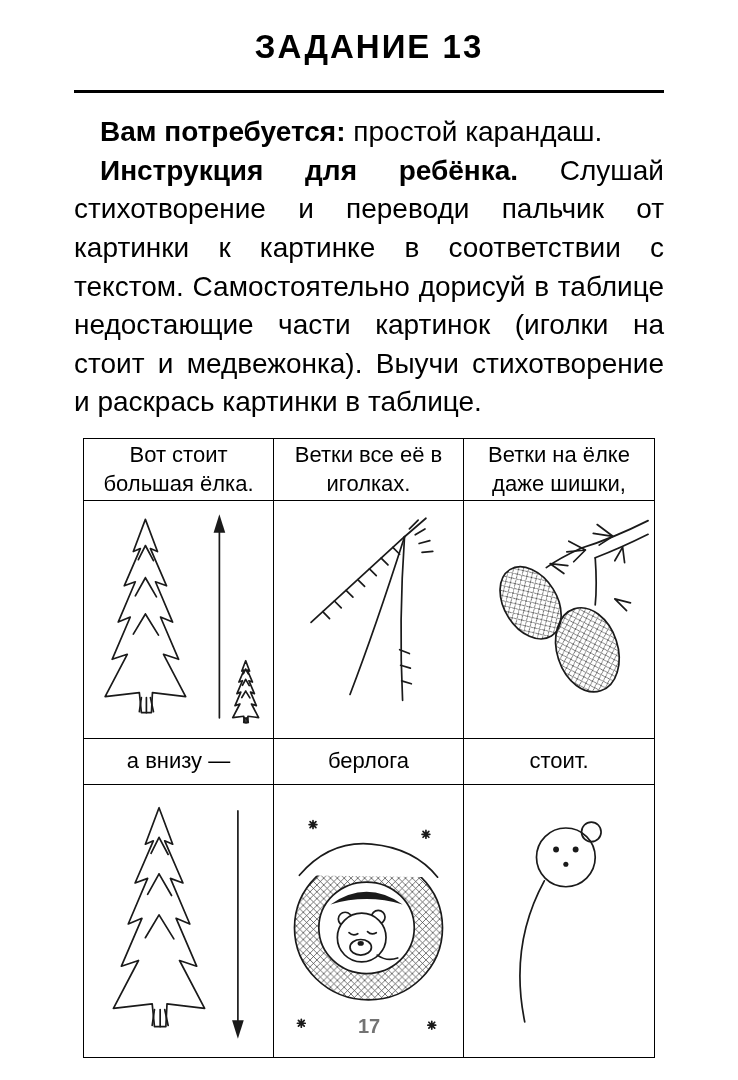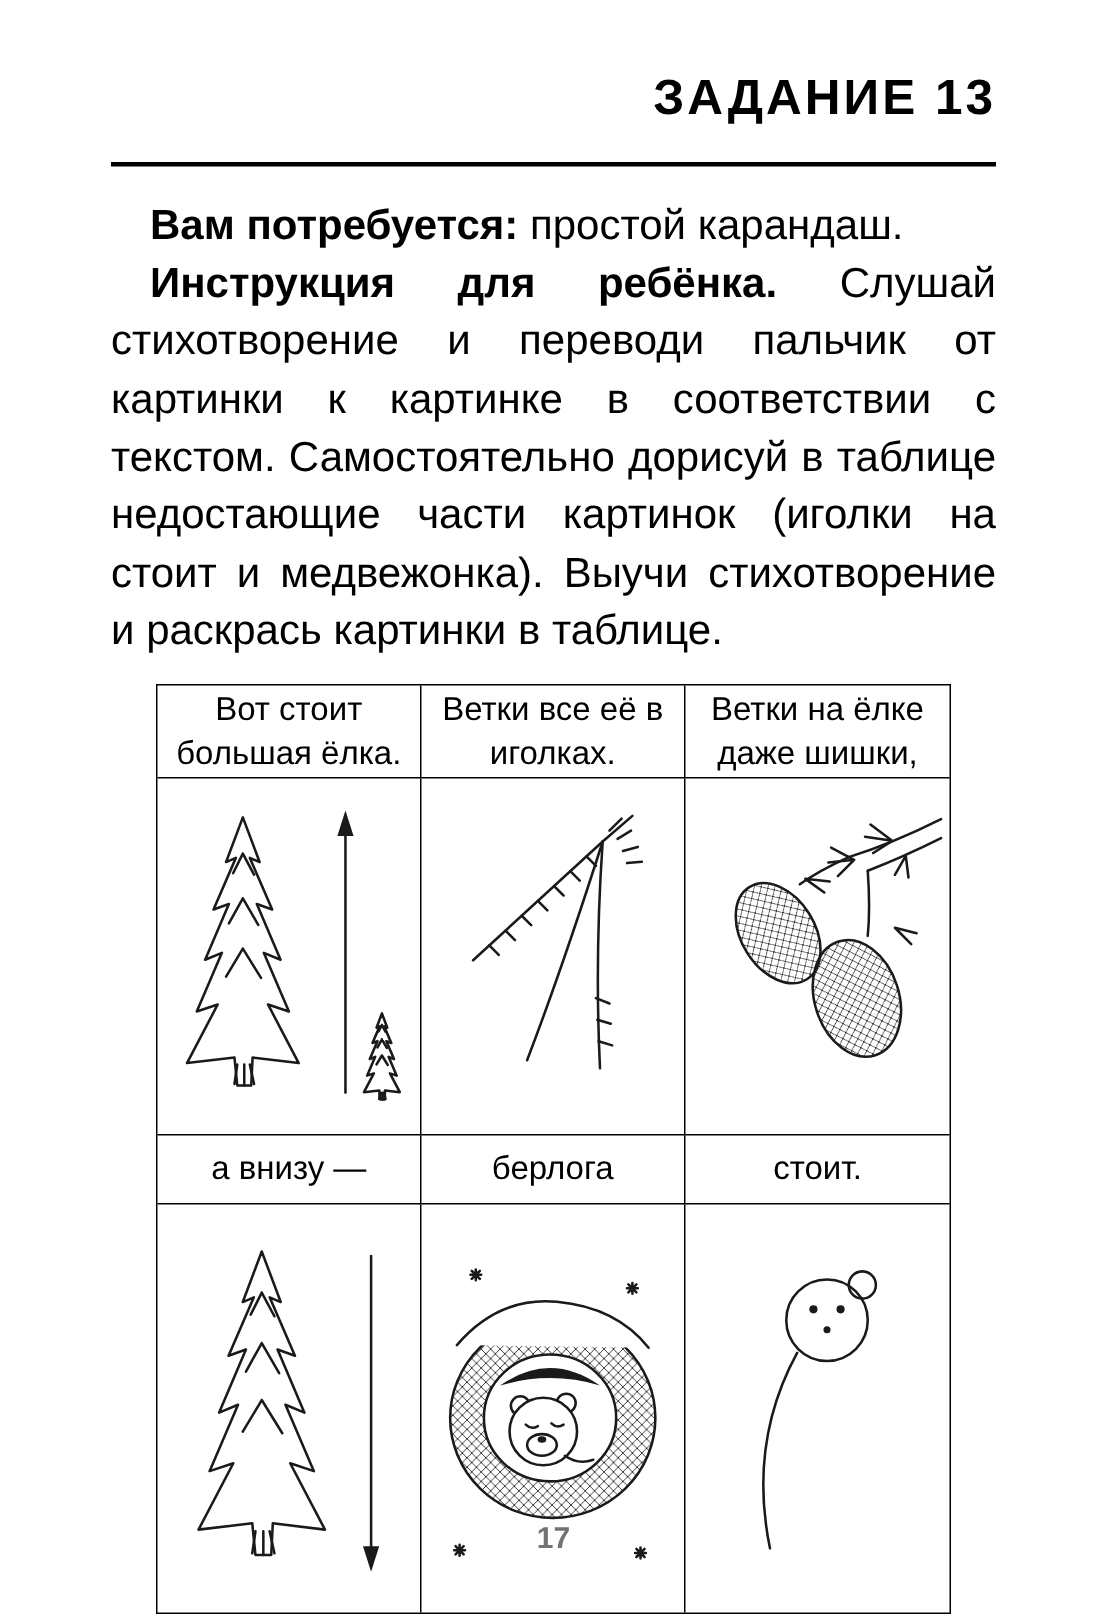--- a/index.html
+++ b/index.html
@@ -7,22 +7,22 @@
   body {
     width:738px; height:1080px;
     position:relative;
     font-family:"Liberation Sans", sans-serif;
     color:#111;
     overflow:hidden;
   }
   .page { position:absolute; inset:0; padding:0 74px; }
 
   .title {
-    margin-top:46px;
-    text-align:right;
+    margin-top:28px;
+    text-align:center;
     font-size:33px;
     font-weight:700;
     letter-spacing:2px;
     color:#000;
   }
   .title-rule {
     border:none;
     border-top:3px solid #000;
     margin-top:24px;
   }
@@ -32,21 +32,21 @@
     font-size:28px;
     line-height:1.38;
     text-align:justify;
     color:#000;
     hyphens:auto;
   }
   .body-text p { text-indent:26px; }
   .body-text b { font-weight:700; }
 
   .task-table {
-    width:530px;
+    width:572px;
     margin:16px auto 0;
     border:1.5px solid #000;
     display:grid;
     grid-template-columns:1fr 1fr 1fr;
     grid-template-rows:62px 238px 46px 272px;
     background:#fff;
   }
   .cell {
     border-right:1.5px solid #000;
     border-bottom:1.5px solid #000;

